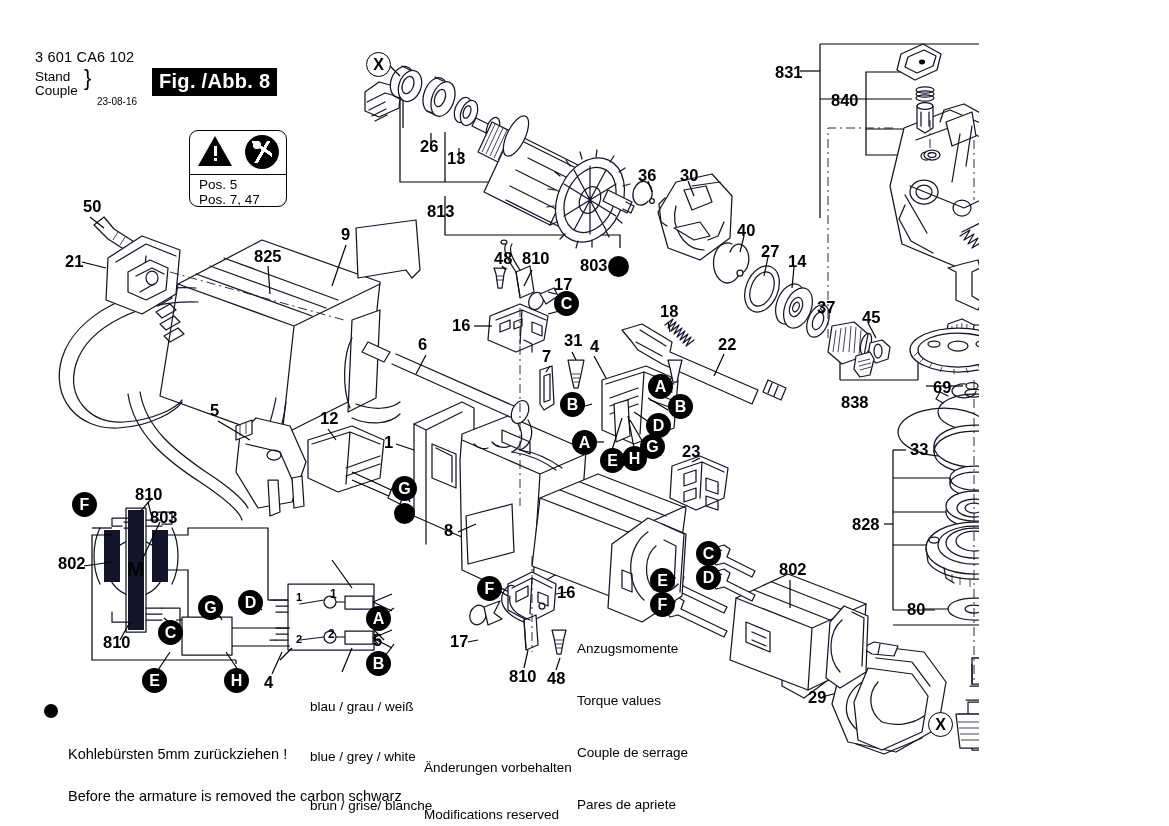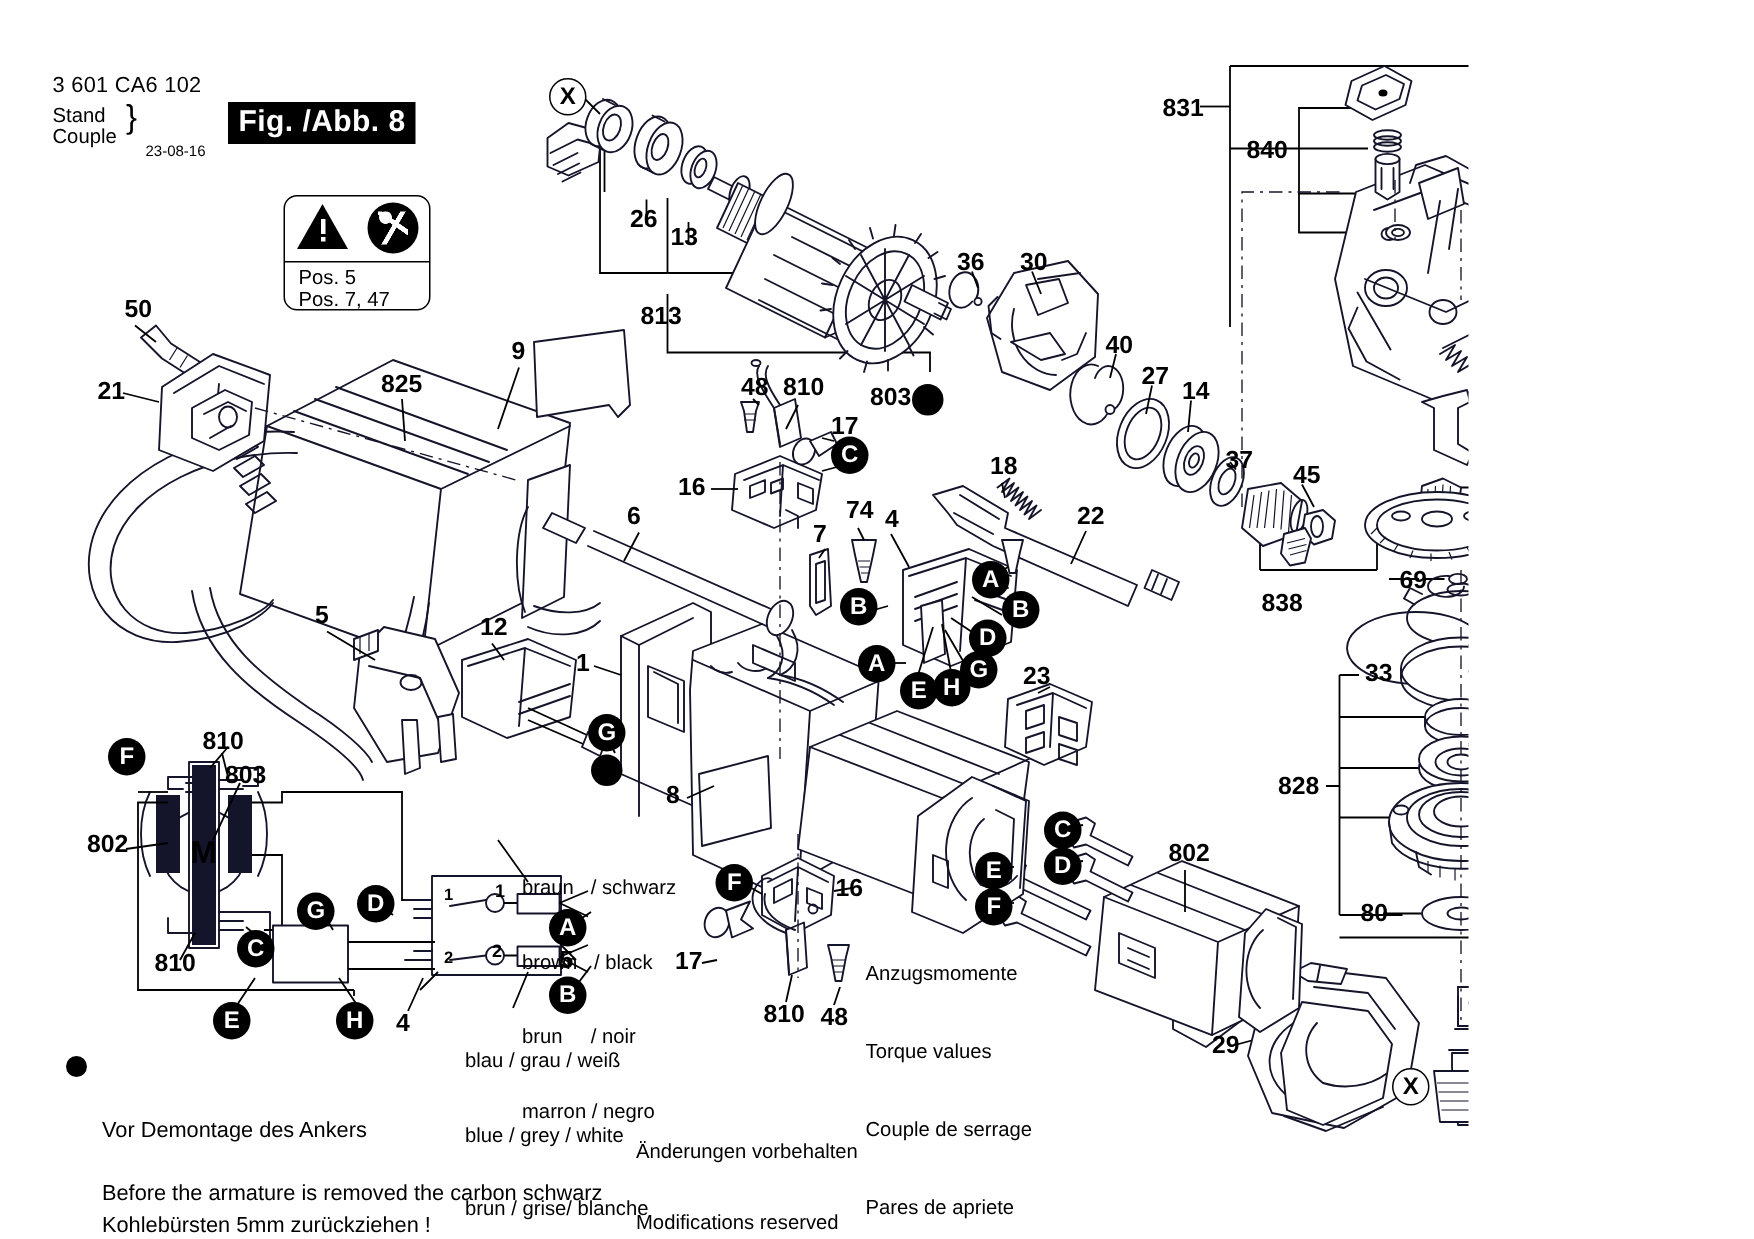--- a/index.html
+++ b/index.html
@@ -721,21 +721,21 @@
   <div class="num" style="left:210px;top:402px">5</div>
   <div class="num" style="left:320px;top:410px">12</div>
   <div class="num" style="left:384px;top:434px">1</div>
   <div class="num" style="left:418px;top:336px">6</div>
   <div class="num" style="left:444px;top:522px">8</div>
   <div class="num" style="left:494px;top:250px">48</div>
   <div class="num" style="left:522px;top:250px">810</div>
   <div class="num" style="left:554px;top:276px">17</div>
   <div class="num" style="left:452px;top:317px">16</div>
   <div class="num" style="left:542px;top:348px">7</div>
-  <div class="num" style="left:564px;top:332px">74</div>
+  <div class="num" style="left:564px;top:332px">31</div>
   <div class="num" style="left:590px;top:338px">4</div>
   <div class="num" style="left:660px;top:303px">18</div>
   <div class="num" style="left:718px;top:336px">22</div>
   <div class="num" style="left:682px;top:443px">23</div>
   <div class="num" style="left:58px;top:555px">802</div>
   <div class="num" style="left:135px;top:486px">810</div>
   <div class="num" style="left:150px;top:509px">803</div>
   <div class="num" style="left:103px;top:634px">810</div>
   <div class="num" style="left:264px;top:674px">4</div>
   <div class="num" style="left:373px;top:632px">5</div>
@@ -772,26 +772,20 @@
   <div class="bul" style="left:142px;top:668px">E</div>
   <div class="bul" style="left:224px;top:668px">H</div>
   <div class="bul" style="left:366px;top:606px">A</div>
   <div class="bul" style="left:366px;top:651px">B</div>
   <div class="bul" style="left:477px;top:576px">F</div>
   <div class="bul" style="left:696px;top:541px">C</div>
   <div class="bul" style="left:696px;top:565px">D</div>
   <div class="bul" style="left:650px;top:568px">E</div>
   <div class="bul" style="left:650px;top:592px">F</div>
 
-  <div class="txt" style="left:348px;top:551px">
-    <div>braun   / schwarz</div>
-    <div>brown   / black</div>
-    <div>brun     / noir</div>
-    <div>marron / negro</div>
-  </div>
 
   <div class="txt" style="left:310px;top:666px">
     <div>blau / grau / weiß</div>
     <div>blue / grey / white</div>
     <div>brun / grise/ blanche</div>
     
   </div>
 
   <div class="txt" style="left:577px;top:605px;line-height:17.4px">
     <div>Anzugsmomente</div>
@@ -810,21 +804,20 @@
 
   <div class="txt" style="left:424px;top:729px;line-height:15.5px">
     <div>Änderungen vorbehalten</div>
     <div>Modifications reserved</div>
     
     
   </div>
 
   <div class="blkdot" style="left:44px;top:704px;width:14px;height:14px"></div>
   <div class="txt" style="left:68px;top:702px;line-height:21px;font-size:14.5px">
-    <div>Vor Demontage des Ankers</div>
     <div>Kohlebürsten 5mm zurückziehen !</div>
   </div>
   <div class="txt" style="left:68px;top:744px;line-height:21px;font-size:14.5px">
     <div>Before the armature is removed the carbon schwarz</div>
     
   </div>
 
 </div>
 
 </body></html>

